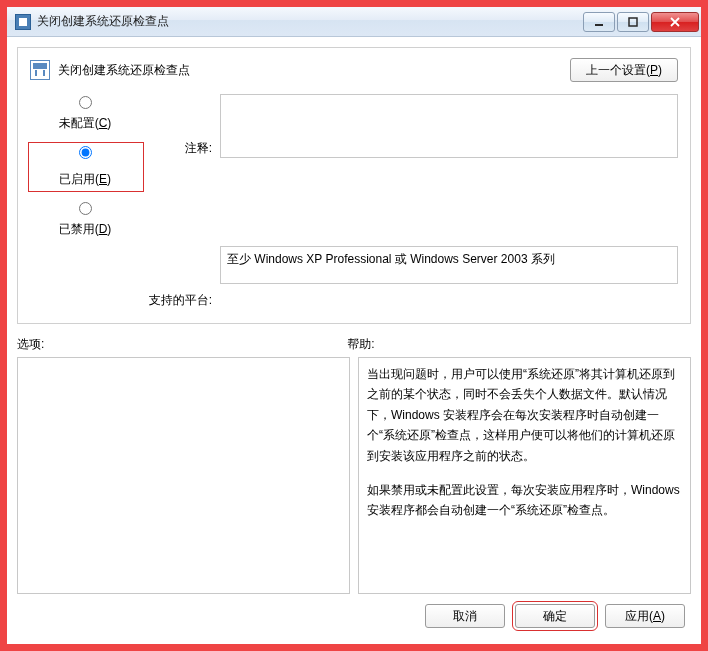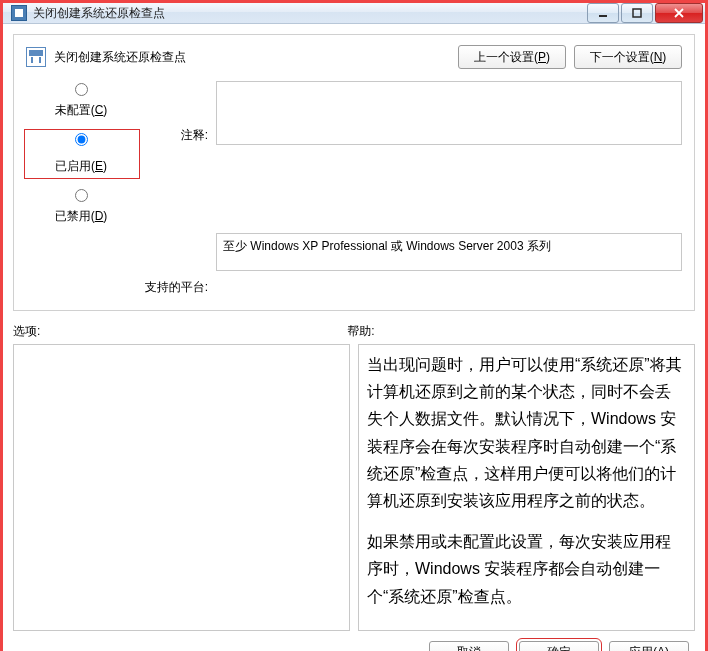--- a/index.html
+++ b/index.html
@@ -7,21 +7,21 @@
       font-family: "Microsoft YaHei", "Segoe UI", Tahoma, sans-serif;
       font-size: 12px;
       background: #fff;
       width: 708px;
       height: 651px;
       overflow: hidden;
     }
     .window {
       width: 708px;
       height: 651px;
-      border: 3px solid #ef4444;
+      border: 7px solid #ef4444;
       background: #fca5a5;
       display: flex;
       flex-direction: column;
     }
     .titlebar {
       height: 30px;
       background: linear-gradient(to bottom, #f5f9fd 0%, #e4ecf7 45%, #d7e4f2 46%, #dde8f5 100%);
       display: flex;
       align-items: center;
       padding: 0 2px 0 8px;
@@ -185,21 +185,21 @@
       flex: 1;
       display: flex;
       gap: 8px;
       min-height: 0;
     }
     .pane {
       flex: 1;
       border: 1px solid #c8c8c8;
       background: #fff;
       padding: 6px 8px;
-      font-size: 16px;
+      font-size: 12px;
       line-height: 1.7;
       overflow: auto;
     }
     .pane p { margin-bottom: 14px; }
     .bottom-bar {
       display: flex;
       justify-content: flex-end;
       gap: 10px;
       padding: 10px 6px 6px 0;
     }
@@ -240,23 +240,20 @@
 
     <div class="top-panel">
       <div class="header-row">
         <div class="header-left">
           <div class="header-icon"></div>
           <div class="header-title">关闭创建系统还原检查点</div>
         </div>
         <div class="header-buttons">
           <button class="std-button">
             <span>上一个设置(<span class="u">P</span>)</span>
-          </button>
-          <button class="std-button">
-            <span>下一个设置(<span class="u">N</span>)</span>
           </button>
         </div>
       </div>
 
       <div class="config-grid">
         <div class="radio-col">
           <label class="radio-item">
             <input type="radio" name="state" style="">
             <span>未配置(<span class="u">C</span>)</span>
           </label>

